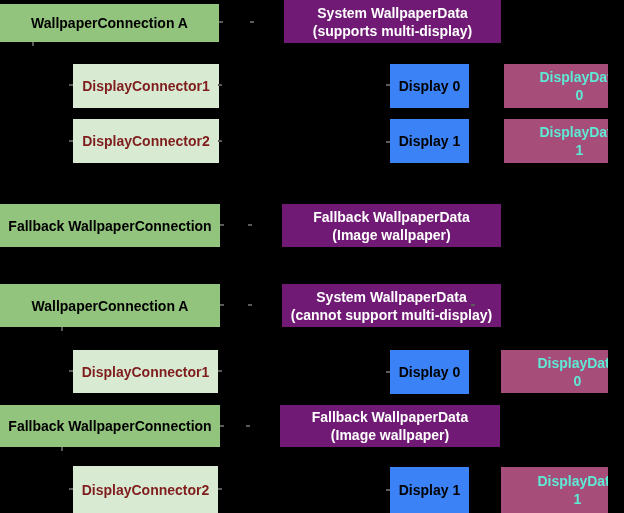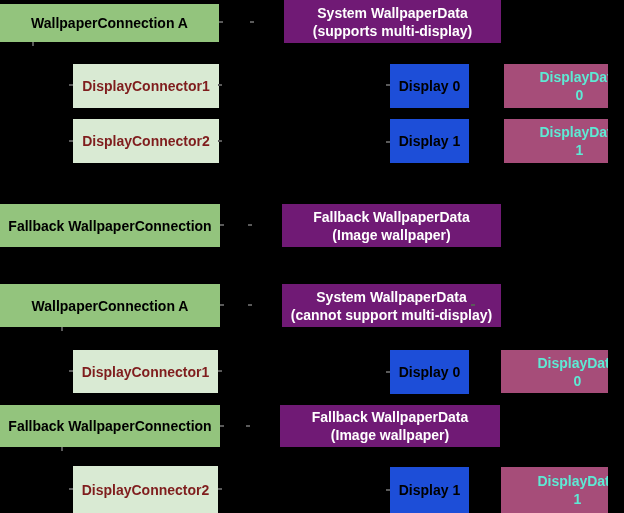--- a/index.html
+++ b/index.html
@@ -23,21 +23,21 @@
     text-align: center;
     font-weight: bold;
     font-size: 14px;
     line-height: 18px;
     white-space: pre-line;
     box-sizing: border-box;
   }
   .green   { background: #93c47d; color: #000000; }
   .lgreen  { background: #d9ead3; color: #7f1d1d; }
   .blue    { background: #701a75; color: #ffffff; margin-left: 30px; }
-  .pink    { background: #1d4ed8; color: #000000; }
+  .pink    { background: #3b82f6; color: #000000; }
   .magenta { background: #a64d79; color: #5eead4; padding-left: 31px; }
   .stub {
     position: absolute;
     background: #5a5a5a;
   }
   .stub-h { width: 4px; height: 2px; }
   .stub-v { width: 2px; height: 4px; }
 </style>
 </head>
 <body>

